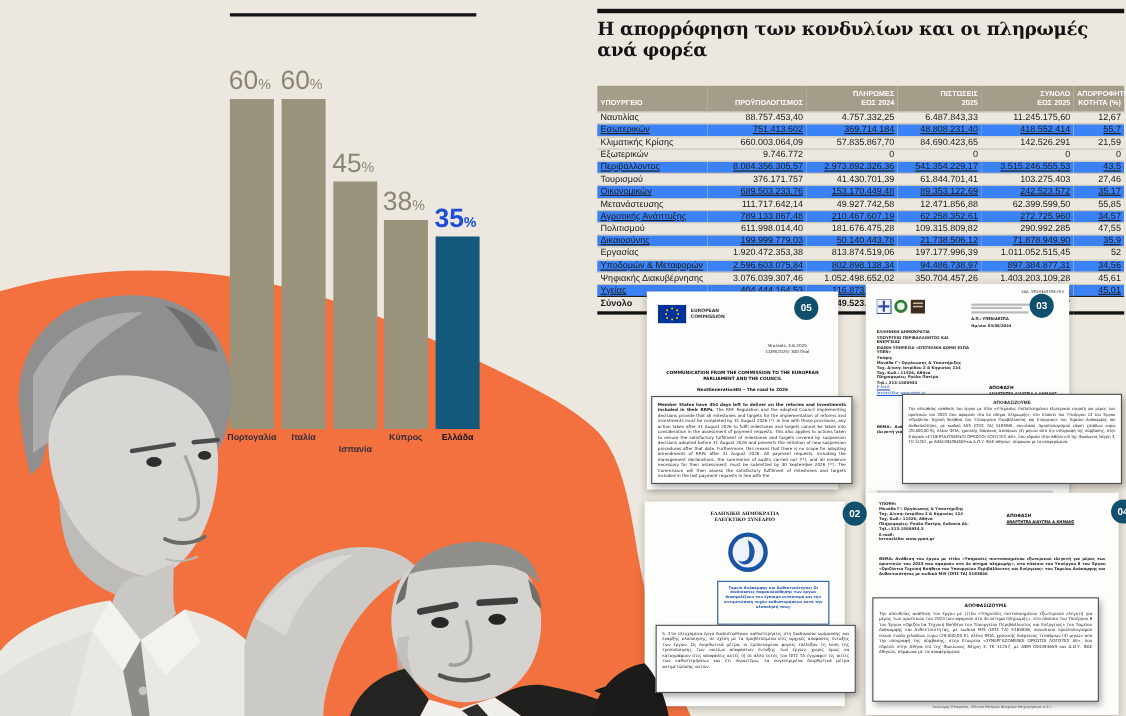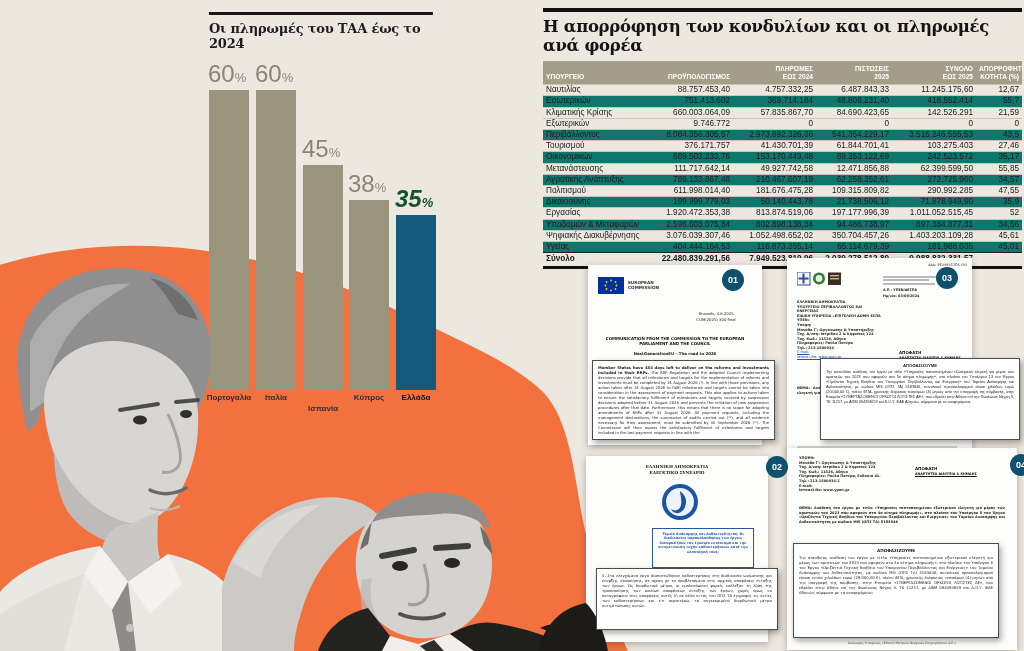--- a/index.html
+++ b/index.html
@@ -7,36 +7,36 @@
   .canvas{position:relative;width:1024px;height:651px;background:#ece8df;overflow:hidden;
           font-family:"Liberation Sans",sans-serif;color:#1a1a1a;}
   .abs{position:absolute;}
 
   
   .chart-rule{left:209px;top:12px;width:224px;height:3px;background:#15151a;}
   .chart-title{left:209px;top:21px;width:250px;font:bold 13px "DejaVu Serif",serif;color:#1c1c22;letter-spacing:-.2px;}
   .bar{position:absolute;width:40px;}
   .pct{position:absolute;white-space:nowrap;color:#8b8573;font:400 24px "Liberation Sans",sans-serif;}
   .pct .sym{font-size:13px;}
-  .pct.blue{color:#14532d;font-weight:bold;font-style:italic;}
+  .pct.blue{color:#1d4ed8;font-weight:bold;}
   .cat{position:absolute;width:76px;text-align:center;font:bold 8px "Liberation Sans",sans-serif;color:#332f3a;}
   .cat.hl{color:#11111c;font-weight:800;text-align:center;}
 
   
   .tablewrap{left:543px;top:8px;width:479px;}
   .table-rule{width:479px;height:4px;background:#111;}
   .table-title{margin-top:5px;font:bold 16.5px "DejaVu Serif",serif;color:#141414;letter-spacing:-.3px;}
-  table.funds{margin-top:6px;width:479px;border-collapse:collapse;table-layout:fixed;}
+  table.funds{margin-top:23px;width:479px;border-collapse:collapse;table-layout:fixed;}
   table.funds th{background:#a49d8a;color:#fff;font:bold 6.6px "Liberation Sans",sans-serif;
       line-height:7.6px;text-transform:uppercase;padding:4px 3px;text-align:right;vertical-align:bottom;white-space:pre-line;}
   table.funds th:first-child{text-align:left;}
   table.funds td{font:400 8.2px "Liberation Sans",sans-serif;line-height:10.2px;padding:0 3px;
       text-align:right;border-top:1px solid #c9c4b6;white-space:nowrap;overflow:hidden;}
   table.funds td:first-child{text-align:left;}
-  table.funds tr.alt td{background:#0f766e;}
+  table.funds tr.alt td{background:#3b82f6;text-decoration:underline;}
   table.funds tr.total td{font-weight:bold;border-top:1px solid #222;border-bottom:3px solid #111;line-height:12.5px;}
 
   
   .doc{position:absolute;background:#fdfdfb;box-shadow:0 2px 7px rgba(40,35,25,.32);overflow:visible;}
   .doc *{font-family:"DejaVu Sans",sans-serif;}
   .badge{position:absolute;width:22px;height:22px;border-radius:50%;background:#11506c;color:#fff;
          font:bold 9px "Liberation Sans",sans-serif;text-align:center;line-height:22px;z-index:9;}
   .excerpt{position:absolute;background:#fff;border:1px solid #4c4c4c;box-shadow:2px 3px 6px rgba(0,0,0,.35);
            padding:4px 5px;font-size:3.8px;line-height:5px;text-align:justify;color:#222;overflow:hidden;z-index:5;}
   .excerpt b{font-weight:bold;}
@@ -49,21 +49,20 @@
 </head>
 <body>
 
 <div class="canvas">
 
   <svg class="abs" style="left:0;top:0;" width="1024" height="651" viewBox="0 0 1024 651">
     <path fill="#f2713e" d="M-30,275 C40,248 120,240 200,250 C290,262 360,292 430,326 C475,348 515,365 543,392 C565,415 572,455 580,505 C590,562 605,600 628,651 L-30,651 Z"></path>
   </svg>
 
   <div class="abs chart-rule"></div>
-  <div class="abs chart-title">Οι πληρωμές του ΤΑΑ έως το 2024</div>
   <div class="abs" id="bars-layer" style="left:0;top:0;width:1024px;height:651px;pointer-events:none;">
       <div class="bar" style="left: 209px; top: 90px; height: 300px; background: rgb(155, 148, 125);"></div>
       <div class="pct" style="left: 208px; top: 60px;"><span class="num">60</span><span class="sym">%</span></div>
       <div class="cat" style="left: 191px; top: 393px;">Πορτογαλία</div>
       <div class="bar" style="left: 256px; top: 90px; height: 300px; background: rgb(155, 148, 125);"></div>
       <div class="pct" style="left: 255px; top: 60px;"><span class="num">60</span><span class="sym">%</span></div>
       <div class="cat" style="left: 238px; top: 393px;">Ιταλία</div>
       <div class="bar" style="left: 303px; top: 165px; height: 225px; background: rgb(155, 148, 125);"></div>
       <div class="pct" style="left: 302px; top: 135px;"><span class="num">45</span><span class="sym">%</span></div>
       <div class="cat" style="left: 285px; top: 404px;">Ισπανία</div>
@@ -292,21 +291,21 @@
     </svg>
     <div class="abs" style="left:40px;top:15px;width:40px;font:bold 4.2px 'DejaVu Sans',sans-serif;color:#333;line-height:5px;">EUROPEAN COMMISSION</div>
     <div class="abs" style="left:88px;top:46px;width:80px;font-size:3.8px;text-align:center;color:#222;">Brussels, 4.6.2025</div>
     <div class="abs" style="left:88px;top:52px;width:80px;font-size:3.8px;text-align:center;color:#222;">COM(2025) 300 final</div>
     <div class="abs doc-h" style="left:14px;top:71px;width:146px;font-size:4px;line-height:5.2px;color:#111;">COMMUNICATION FROM THE COMMISSION TO THE EUROPEAN PARLIAMENT AND THE COUNCIL</div>
     <div class="abs doc-h" style="left:14px;top:86px;width:146px;font-size:3.9px;color:#111;">NextGenerationEU – The road to 2026</div>
     <div class="excerpt" style="left:4px;top:95px;width:183px;height:80px;">
       <b>Member States have 454 days left to deliver on the reforms and investments included in their RRPs.</b> <span>The RRF Regulation and the adopted Council implementing decisions provide that all milestones and targets for the implementation of reforms and investments must be completed by 31 August 2026 (¹). In line with those provisions, any action taken after 31 August 2026 to fulfil milestones and targets cannot be taken into consideration in the assessment of payment requests. This also applies to actions taken to ensure the satisfactory fulfilment of milestones and targets covered by suspension decisions adopted before 31 August 2026 and prevents the initiation of new suspension procedures after that date. Furthermore, this means that there is no scope for adopting amendments of RRPs after 31 August 2026. All payment requests, including the management declarations, the summaries of audits carried out (¹⁶), and all evidence necessary for their assessment, must be submitted by 30 September 2026 (¹⁷). The Commission will then assess the satisfactory fulfilment of milestones and targets included in the last payment requests in line with the</span>
     </div>
   </div>
-  <div class="badge" style="left:722px;top:269px;">01</div>
+  <div class="badge" style="left:722px;top:269px;">05</div>
 
   <div class="doc" style="left:787px;top:258px;width:185px;height:197px;">
     <div class="abs" style="left:80px;top:5px;width:100px;font-size:3.3px;text-align:right;color:#333;">ΑΔΑ: ΨΕ0Ψ4653Π8-Υ93</div>
     <svg style="position:absolute;left:10px;top:14px;" width="44" height="14" viewBox="0 0 44 14">
       <rect x="0" y="0" width="13" height="13" fill="#f4f4f4" stroke="#2a4f9e" stroke-width="1"></rect>
       <path d="M6.5,1.5 V11.5 M1.5,6.5 H11.5" stroke="#2a4f9e" stroke-width="2"></path>
       <circle cx="22" cy="6.5" r="6" fill="#2e7d32"></circle>
         <circle cx="22" cy="6.5" r="3.4" fill="#e8f2e8"></circle>
       <rect x="31" y="0.5" width="13" height="12.5" fill="#3c2f22"></rect>
         <rect x="33" y="3" width="9" height="1.4" fill="#cbb89a"></rect>

